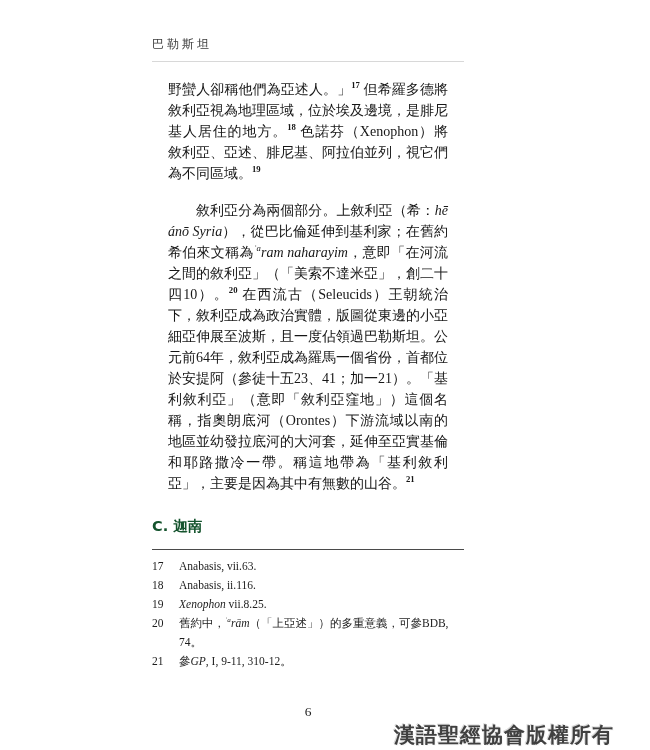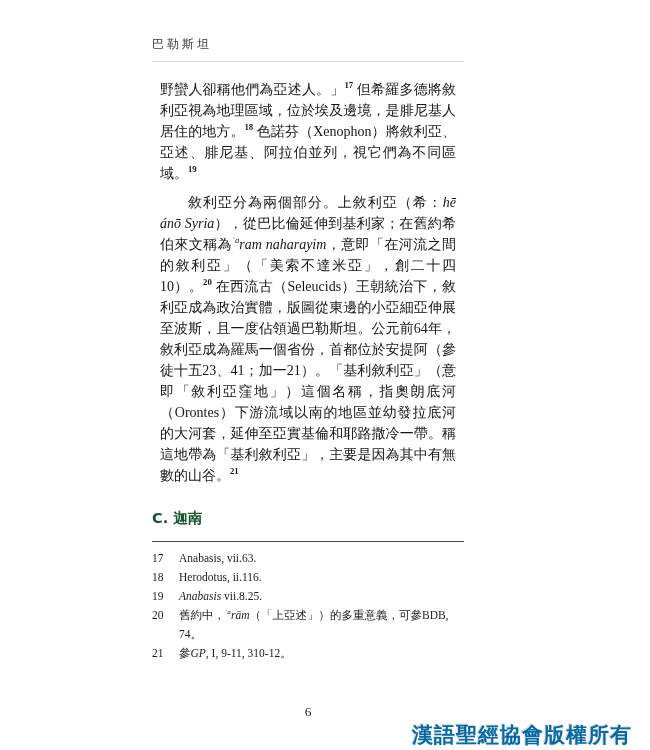--- a/index.html
+++ b/index.html
@@ -23,21 +23,21 @@
     color:#3d3d3d;
     font-family:"DejaVu Sans","Liberation Sans",sans-serif;
   }
   .head-rule{
     border:none;
     border-top:1px solid #d8d8d8;
     margin:8px 0 0 0;
   }
   .body-text{margin-top:17px;}
   p.body-p{
-    margin:8px;
+    margin:16px;
     font-size:14px;
     line-height:21px;
     text-align:justify;
     text-justify:inter-ideograph;
     color:#161616;
   }
   p.body-p.indent{text-indent:2em;}
   .run-sup{
     vertical-align:super;
     font-size:0.62em;
@@ -78,25 +78,25 @@
   .page-number{
     position:absolute;
     left:152px;top:704px;
     width:312px;
     text-align:center;
     font-size:13.5px;
     color:#222;
   }
   .watermark{
     position:absolute;
-    right:4px;bottom:1px;
+    right:22px;bottom:1px;
     font-size:21px;
     font-weight:700;
     letter-spacing:1px;
-    color:#0369a1;
+    color:#404040;
     font-family:"DejaVu Sans","Liberation Sans",sans-serif;
     text-shadow:1px 1px 0 #f7f7f7,-1px -1px 0 #d9d9d9;
     user-select:none;
   }
 </style>
 </head>
 <body>
 
 <div class="page">
   <div class="content">
@@ -112,25 +112,25 @@
 
 
     <hr class="footnote-rule">
     <div class="footnotes" id="footnotes">
         <div class="footnote">
           <span class="fn-num">17</span>
           <span class="fn-text"><span>Anabasis, vii.63.</span></span>
         </div>
         <div class="footnote">
           <span class="fn-num">18</span>
-          <span class="fn-text"><span>Herodotus, ii.116.</span></span>
+          <span class="fn-text"><span>Anabasis, ii.116.</span></span>
         </div>
         <div class="footnote">
           <span class="fn-num">19</span>
-          <span class="fn-text"><span class="run-italic">Anabasis</span><span> vii.8.25.</span></span>
+          <span class="fn-text"><span class="run-italic">Xenophon</span><span> vii.8.25.</span></span>
         </div>
         <div class="footnote">
           <span class="fn-num">20</span>
           <span class="fn-text"><span>舊約中，</span><span class="run-sup-italic">ʾa</span><span class="run-italic">rām</span><span>（「上亞述」）的多重意義，可參BDB, 74。</span></span>
         </div>
         <div class="footnote">
           <span class="fn-num">21</span>
           <span class="fn-text"><span>參</span><span class="run-italic">GP</span><span>, I, 9-11, 310-12。</span></span>
         </div>
       </div>

